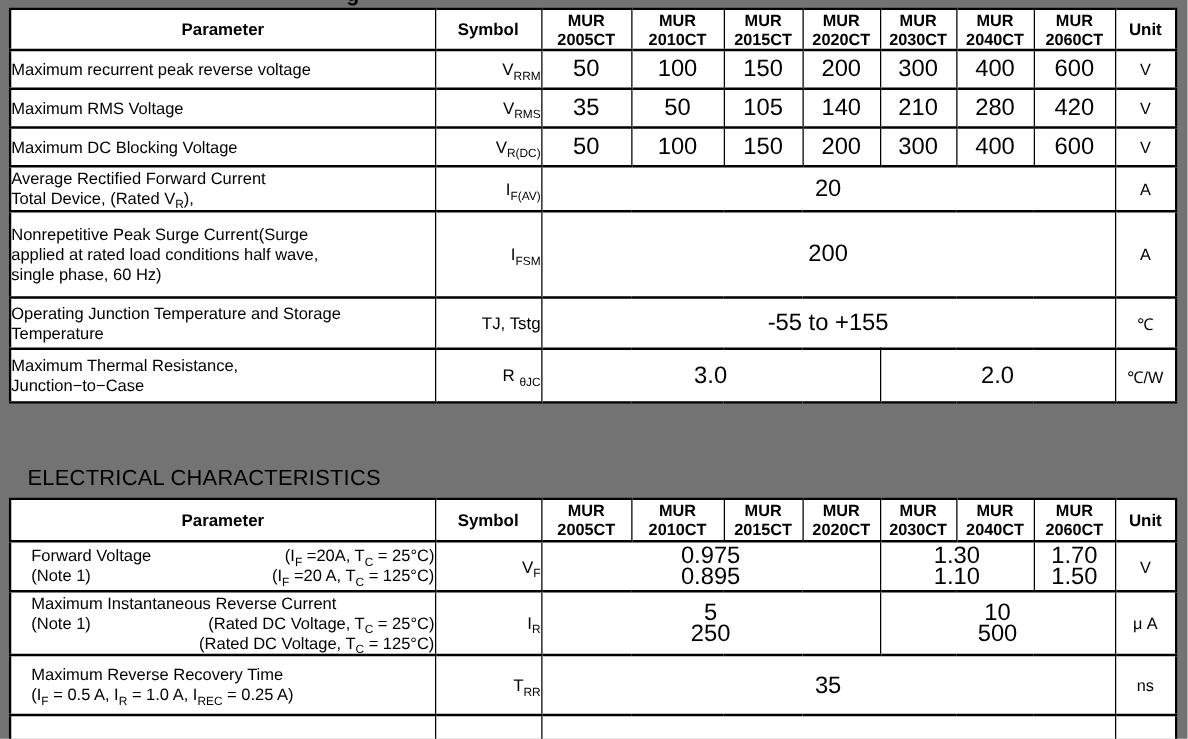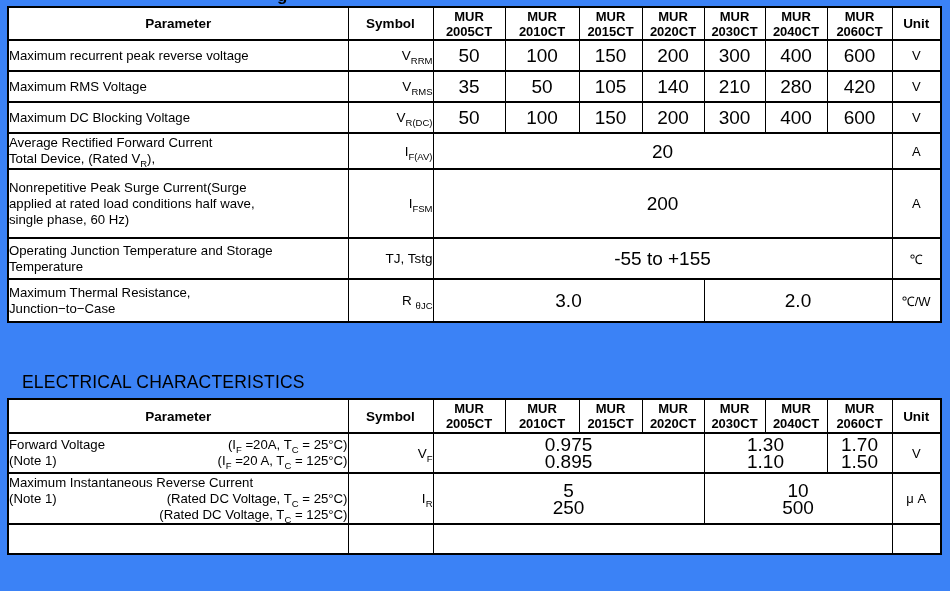--- a/index.html
+++ b/index.html
@@ -1,36 +1,36 @@
 <!DOCTYPE html>
 <html><head>
 <meta charset="utf-8">
 <style>
   html,body{margin:0;padding:0;}
   .page{
     position:relative; width:950px; height:591px; overflow:hidden;
-    background:#3b82f6; color:#000;
+    background:#737373; color:#000;
     font-family:"Liberation Sans", sans-serif;
   }
   .crop-fragment{
     position:absolute; left:277px; top:-14px;
     font-weight:bold; font-size:17px; color:#000;
   }
   .ds-table{
     position:absolute; border-collapse:collapse; table-layout:fixed;
     background:#fff; border:2px solid #000;
   }
   .ds-table td, .ds-table th{
     border:1px solid #000; border-top-width:2px; border-bottom-width:2px;
     padding:0; overflow:hidden; vertical-align:middle;
   }
   .ds-table th{ font-weight:bold; font-size:13.5px; text-align:center; }
   .model-th div{ line-height:15px; font-size:13px; }
   .p{ text-align:left; font-size:13.2px; line-height:16px; padding:1px 4px 2px 5px; }
-  .pline{ display:flex; justify-content:space-between; }
+  .pline{ display:flex; justify-content:space-between;padding-left:16px; }
   .pline .r{ margin-left:auto; text-align:right; }
   .sym{ text-align:right; font-size:13.5px; }
   .v{ text-align:center; font-size:19px; line-height:17px; }
   .u{ text-align:center; font-size:13px; }
   sub{ font-size:9.5px; line-height:0; }
   .sec-title{
     position:absolute; left:22px; top:372px; margin:0;
     font-size:17.5px; font-weight:normal; letter-spacing:0.2px;
   }
   .t1{ left:7px; top:6px; width:935px; }
@@ -269,20 +269,33 @@
         <div>5</div>
         <div>250</div>
       </td>
       <td class="v" colspan="3">
         <div>10</div>
         <div>500</div>
       </td>
       <td class="u">μ A</td>
     </tr>
 
+    <tr style="height:48px">
+      <td class="p">
+        <div class="pline">
+          <span>Maximum Reverse Recovery Time</span>
+        </div>
+        <div class="pline">
+          <span>(I<sub>F</sub> = 0.5 A, I<sub>R</sub> = 1.0 A, I<sub>REC</sub> = 0.25 A)</span>
+        </div>
+      </td>
+      <td class="sym">T<sub>RR</sub></td>
+      <td class="v" colspan="7">35</td>
+      <td class="u">ns</td>
+    </tr>
 
     <tr style="height:30px">
       <td class="p"></td>
       <td class="sym"></td>
       <td class="v" colspan="7"></td>
       <td class="u"></td>
     </tr>
   </tbody>
     </table>
 

